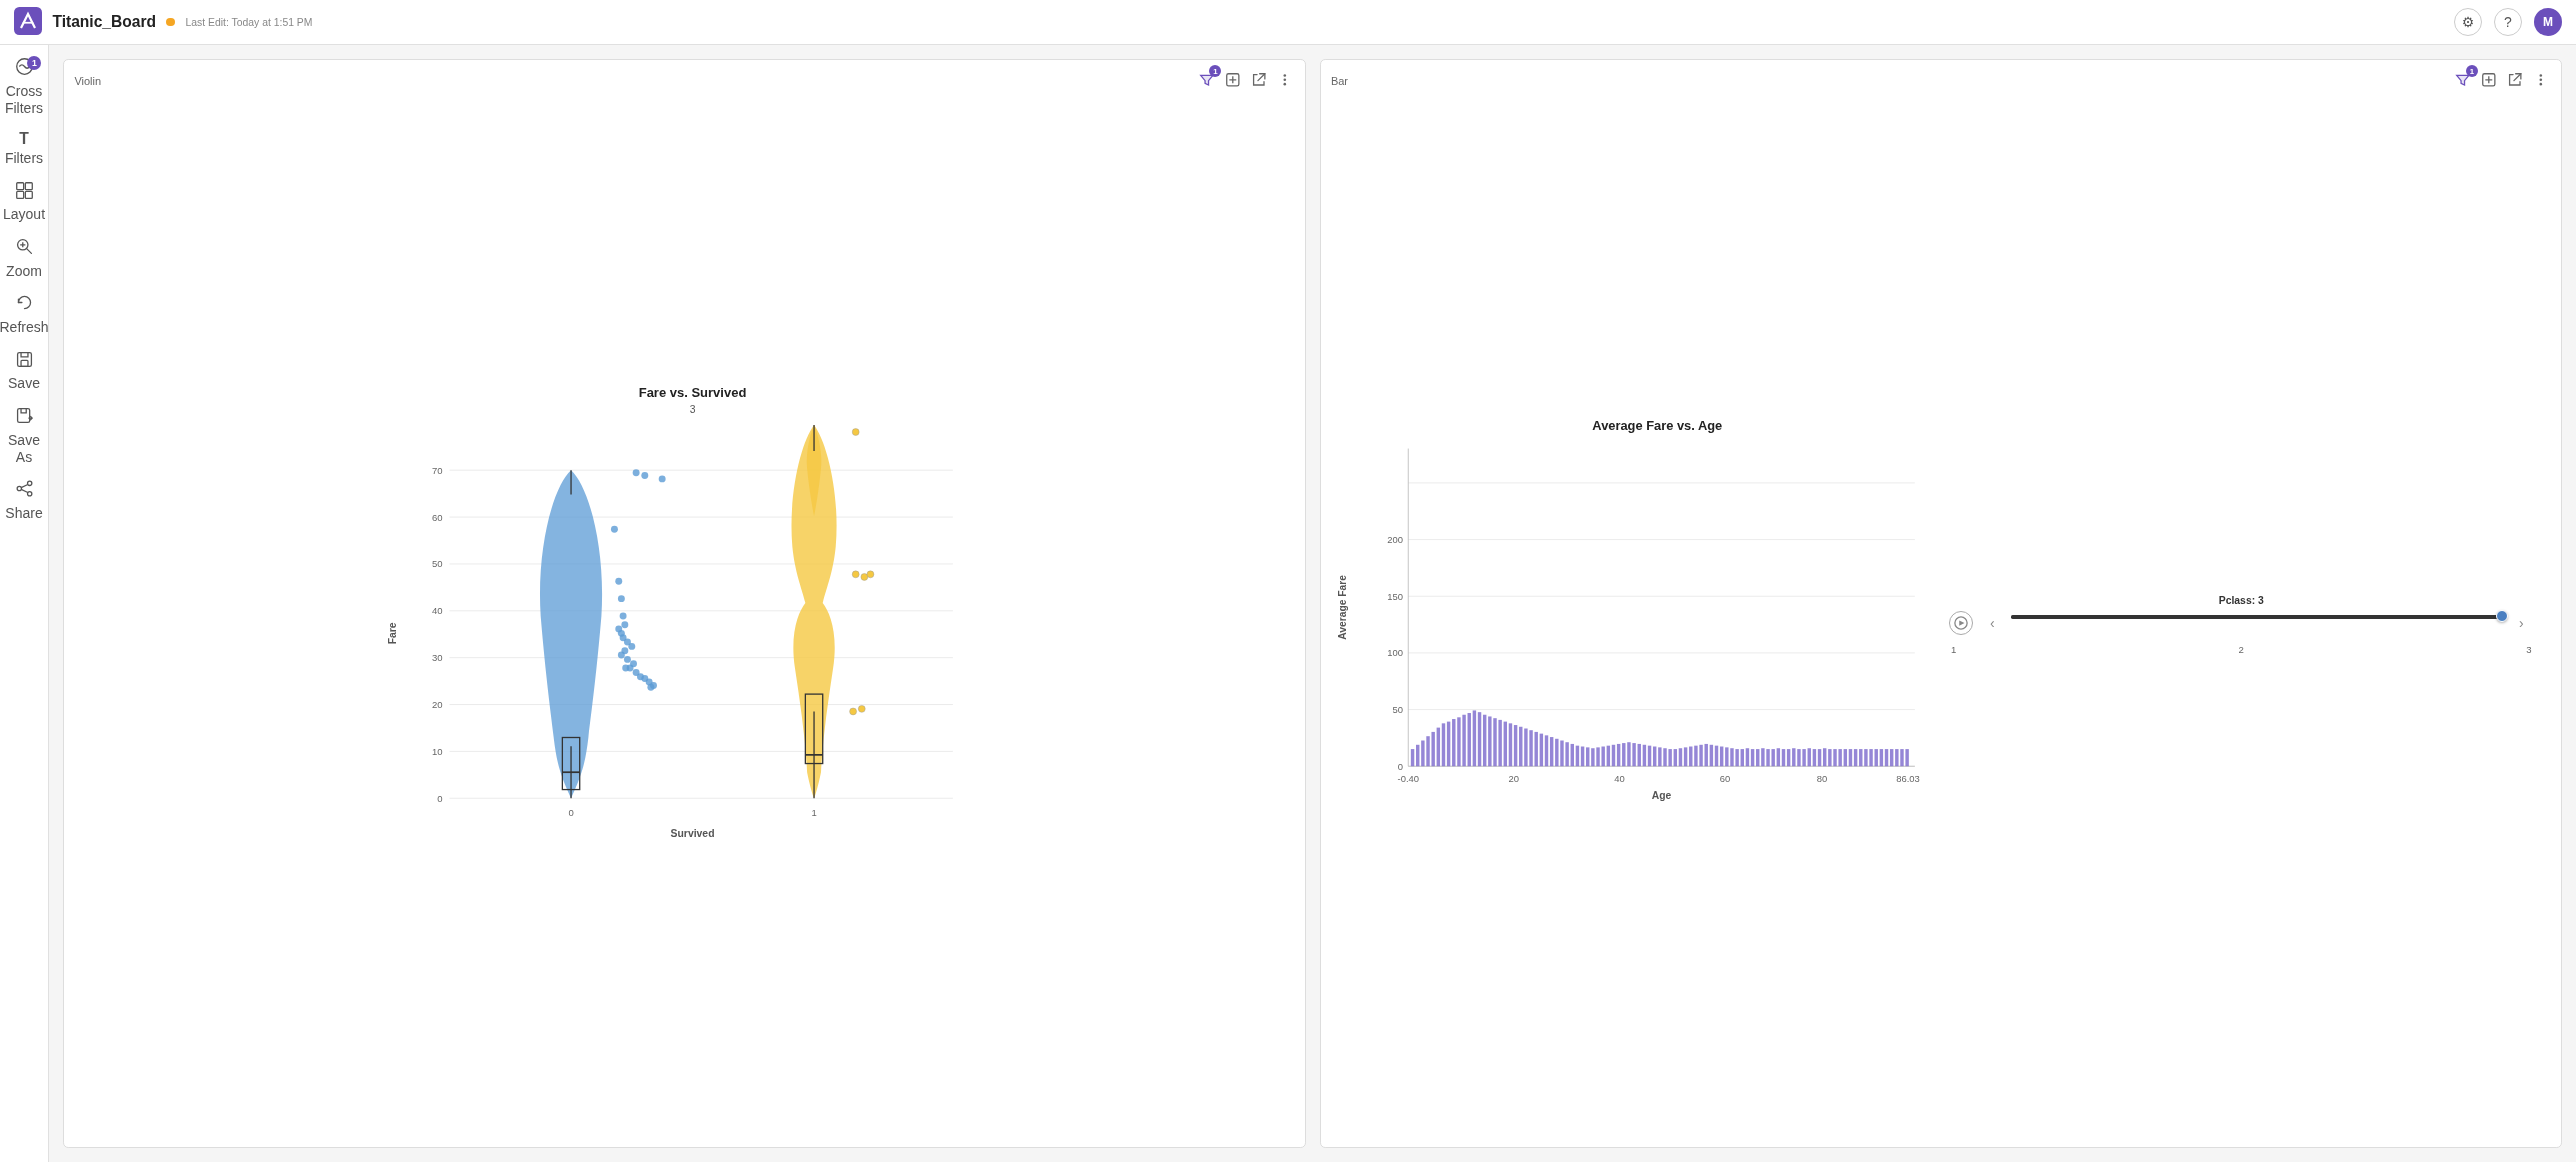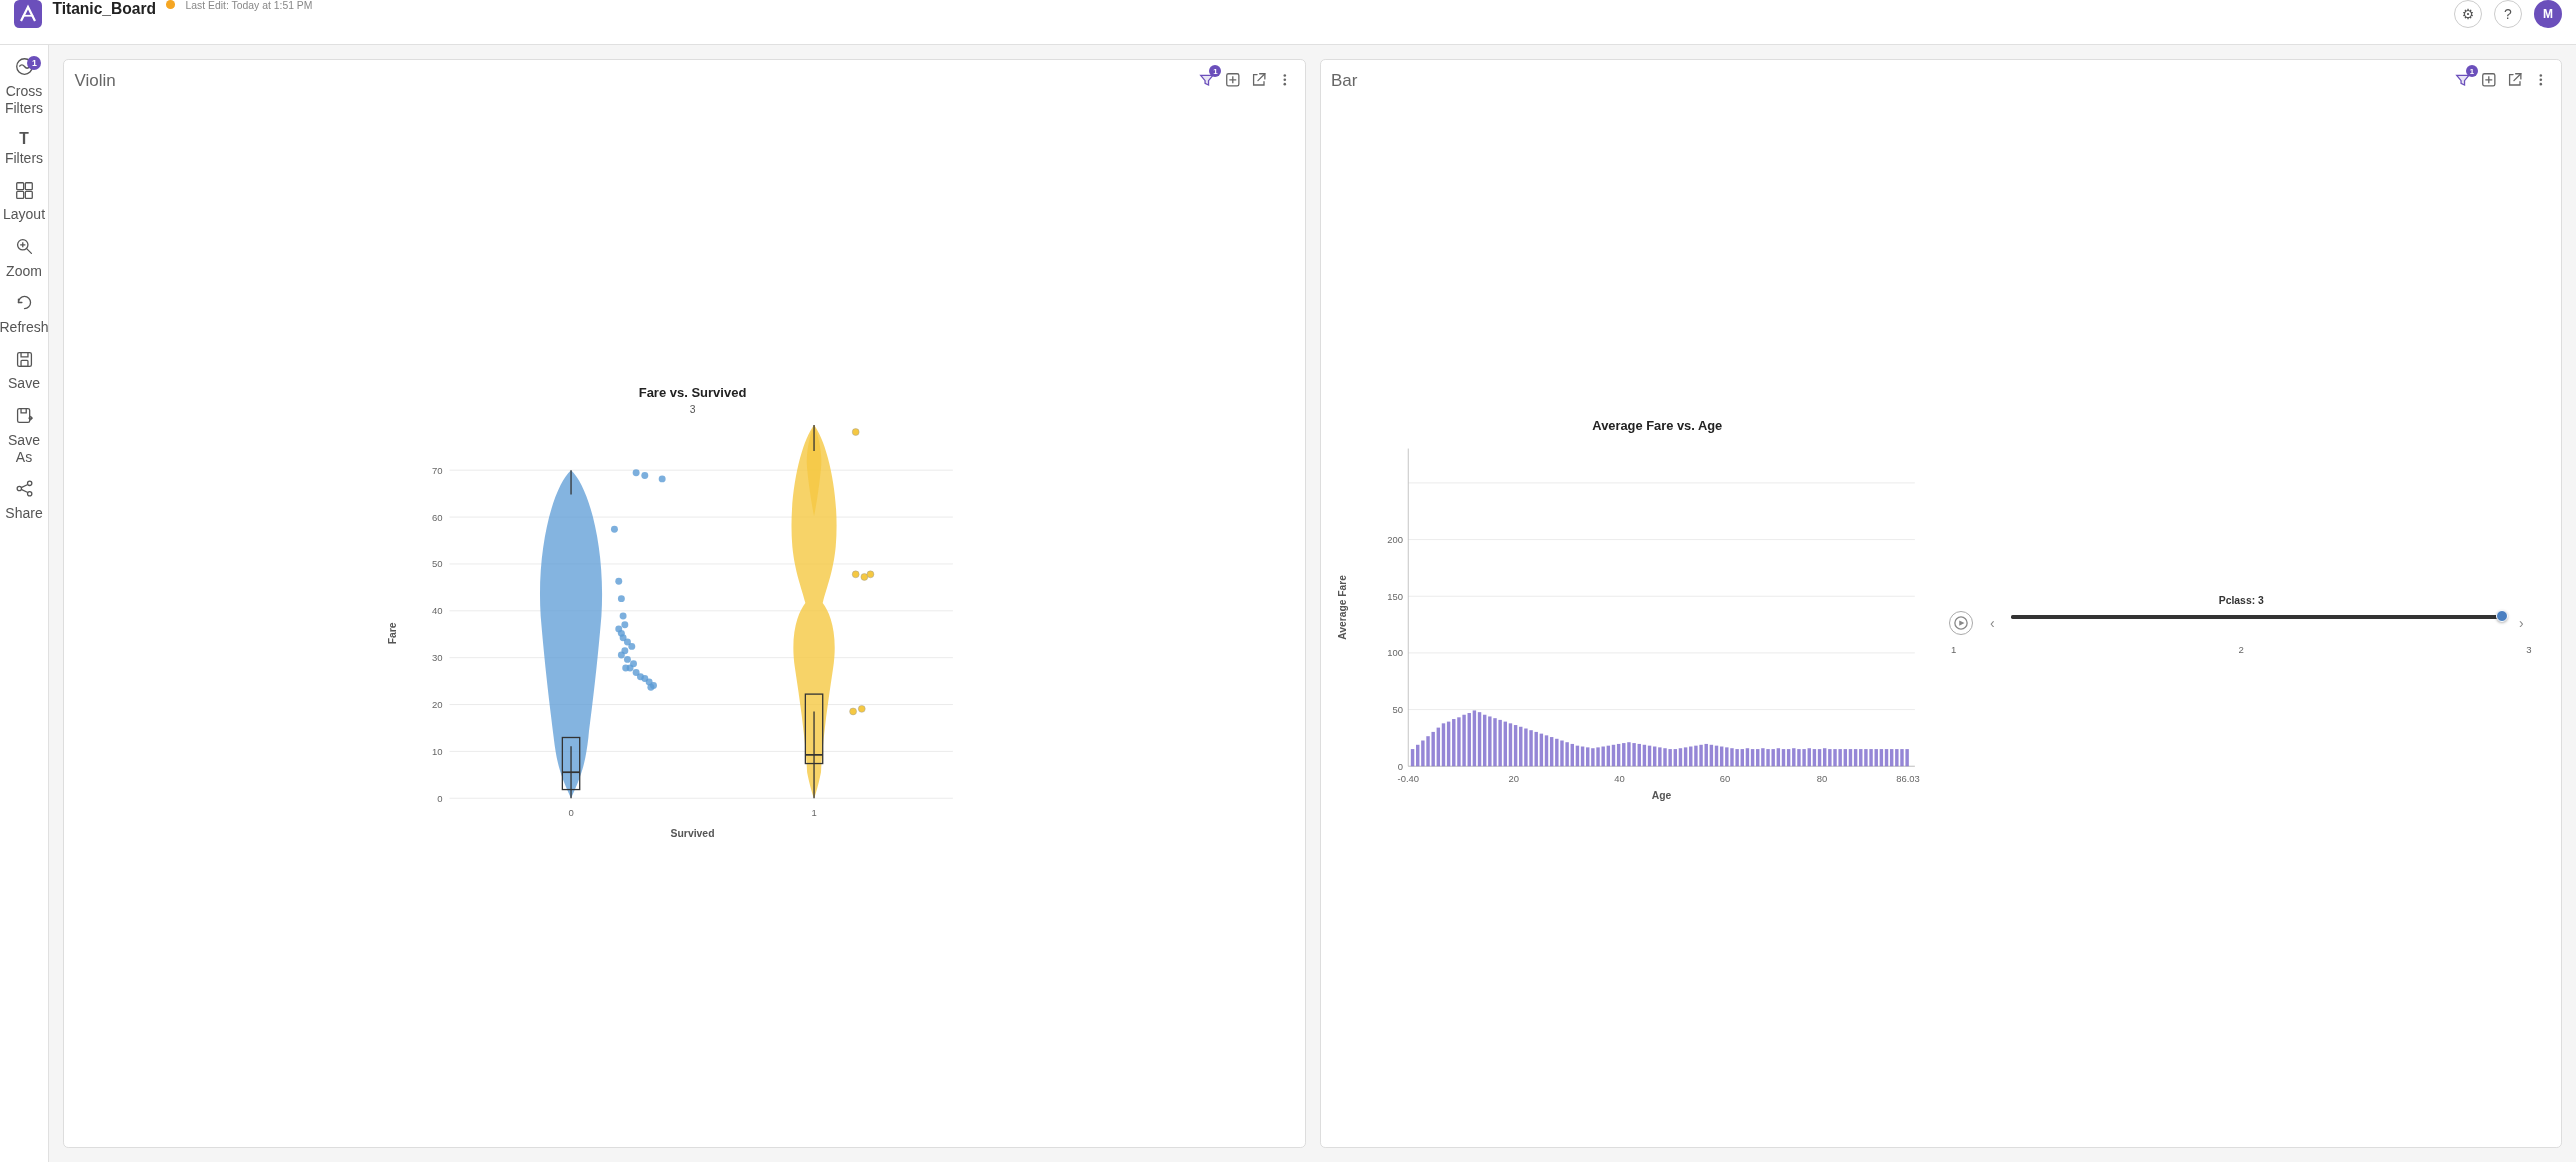--- a/index.html
+++ b/index.html
@@ -1,21 +1,21 @@
 <!DOCTYPE html>
 <html style="font-size:14px"><head>
   <meta charset="utf-8">
   <style>
     * { box-sizing: border-box; margin: 0; padding: 0; }
     body { font-family: -apple-system, BlinkMacSystemFont, 'Segoe UI', sans-serif; background: #f5f5f5; }
 
     
     .header {
       display: flex;
-      align-items: flex-start;
+      align-items: center;
       height: 45px;
       background: #fff;
       border-bottom: 0.9px solid #e0e0e0;
       padding: 0 14px;
       gap: 10.4px;
     }
     .header-logo {
       width: 28px; height: 28px;
     }
     .header-title {
@@ -132,21 +132,21 @@
       padding: 10.4px;
       min-width: 0;
     }
     .chart-header {
       display: flex;
       align-items: center;
       justify-content: space-between;
       margin-bottom: 3.5px;
     }
     .chart-type-label {
-      font-size: 17px;
+      font-size: 11px;
       color: #666;
       font-weight: 500;
     }
     .chart-actions {
       display: flex;
       align-items: center;
       gap: 7px;
     }
     .chart-action-btn {
       font-size: 12px;

